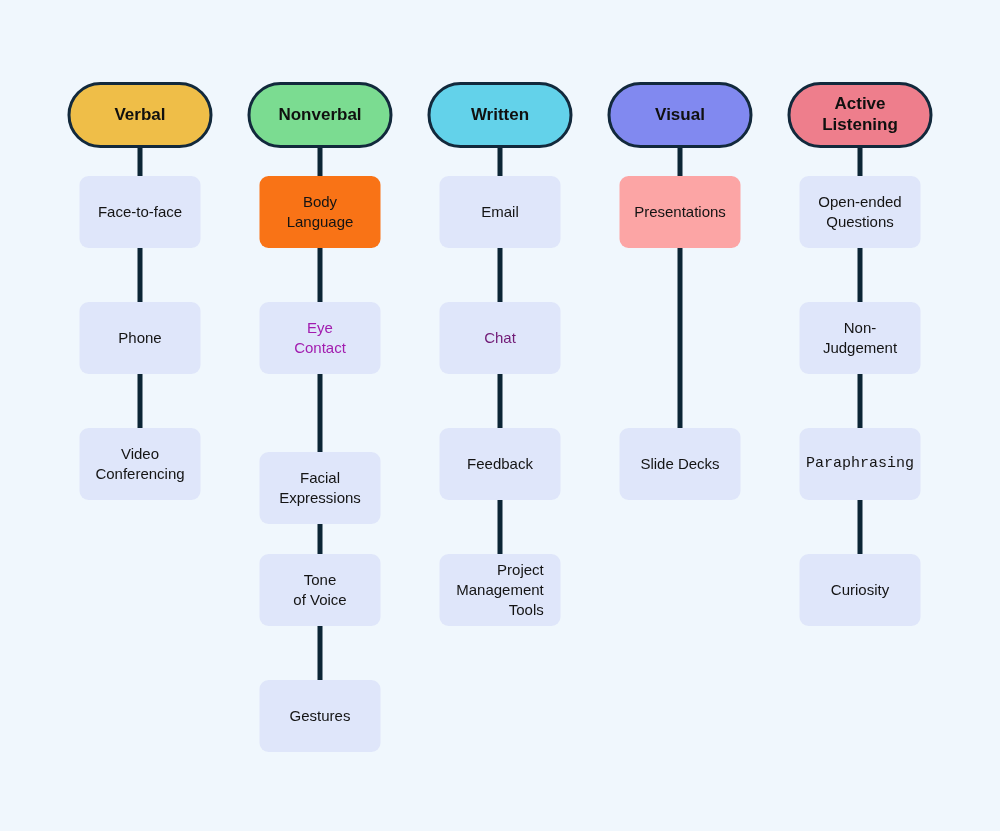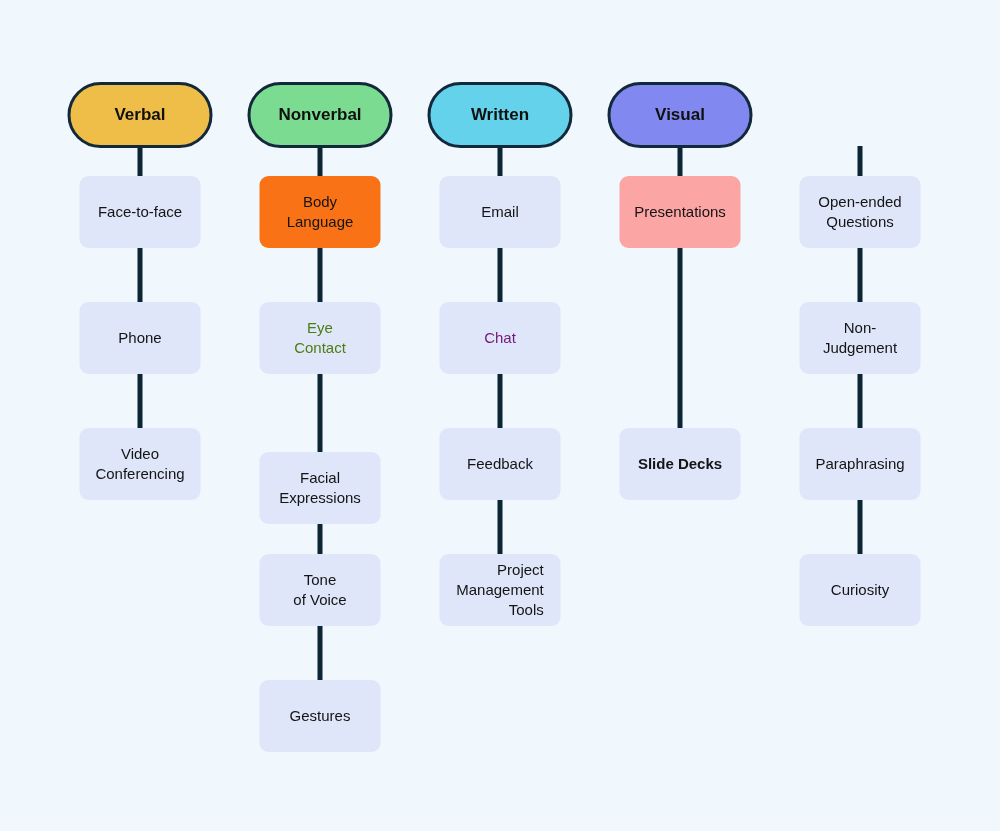--- a/index.html
+++ b/index.html
@@ -101,21 +101,21 @@
     </div>
     <div class="column" style="left: 230px;">
       <div class="spine" style="top: 146px; height: 570px; background: rgb(11, 37, 53);"></div>
       <div class="pill" style="background: rgb(123, 220, 145); border-color: rgb(18, 41, 60); top: 82px;">
         <span style="white-space: pre-line;">Nonverbal</span>
       </div>
       <div class="node" style="top: 176px; background: #f97316; color: rgb(20, 20, 20);">
         <span>Body
 Language</span>
       </div>
-      <div class="node" style="top: 302px; background: rgb(223, 230, 250); color: #4d7c0f;">
+      <div class="node" style="top: 302px; background: rgb(223, 230, 250); color: #a21caf;">
         <span>Eye
 Contact</span>
       </div>
       <div class="node" style="top: 428px; background: rgb(223, 230, 250); color: rgb(20, 20, 20); margin-top: 24px;">
         <span>Facial
 Expressions</span>
       </div>
       <div class="node" style="top: 554px; background: rgb(223, 230, 250); color: rgb(20, 20, 20);">
         <span>Tone
 of Voice</span>
@@ -145,34 +145,38 @@
       </div>
     </div>
     <div class="column" style="left: 590px;">
       <div class="spine" style="top: 146px; height: 318px; background: rgb(11, 37, 53);"></div>
       <div class="pill" style="background: rgb(129, 137, 240); border-color: rgb(18, 41, 60); top: 82px;">
         <span style="white-space: pre-line;">Visual</span>
       </div>
       <div class="node" style="top: 176px; background: #fca5a5; color: rgb(20, 20, 20);">
         <span>Presentations</span>
       </div>
-      <div class="node" style="top: 428px; background: rgb(223, 230, 250); color: rgb(20, 20, 20); font-weight: bold;">
+      <div class="node" style="top: 428px; background: rgb(223, 230, 250); color: rgb(20, 20, 20);">
         <span>Slide Decks</span>
       </div>
     </div>
     <div class="column" style="left: 770px;">
       <div class="spine" style="top: 146px; height: 444px; background: rgb(11, 37, 53);"></div>
+      <div class="pill" style="background: rgb(238, 126, 140); border-color: rgb(18, 41, 60); top: 82px;">
+        <span style="white-space: pre-line;">Active
+Listening</span>
+      </div>
       <div class="node" style="top: 176px; background: rgb(223, 230, 250); color: rgb(20, 20, 20);">
         <span>Open-ended
 Questions</span>
       </div>
       <div class="node" style="top: 302px; background: rgb(223, 230, 250); color: rgb(20, 20, 20);">
         <span>Non-
 Judgement</span>
       </div>
-      <div class="node" style="top: 428px; background: rgb(223, 230, 250); color: rgb(20, 20, 20);">
+      <div class="node" style="top: 428px; background: rgb(223, 230, 250); color: rgb(20, 20, 20); font-family: Liberation Mono, monospace;">
         <span>Paraphrasing</span>
       </div>
       <div class="node" style="top: 554px; background: rgb(223, 230, 250); color: rgb(20, 20, 20);">
         <span>Curiosity</span>
       </div>
     </div>
   </div>
 
 </body></html>

